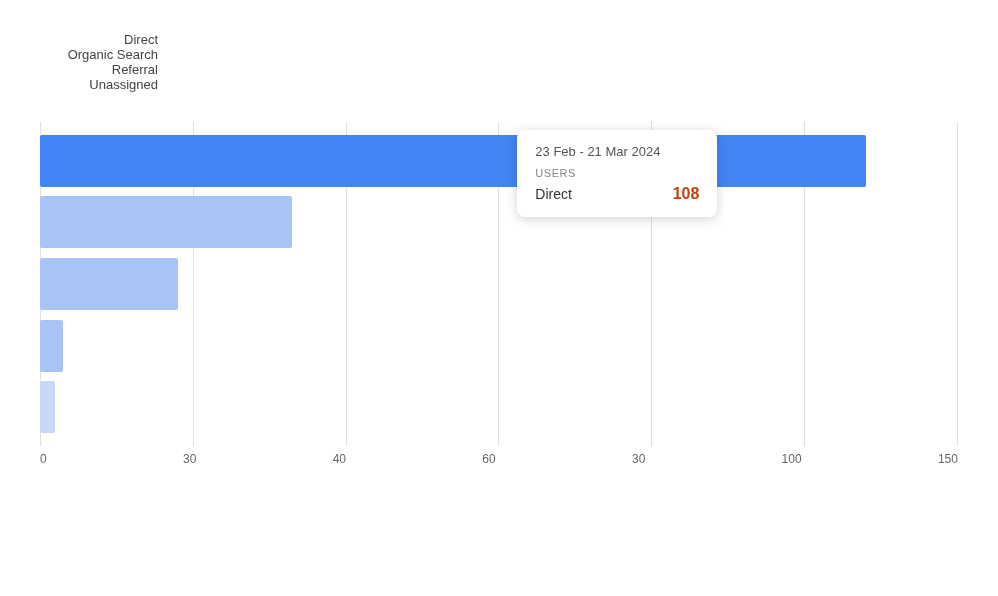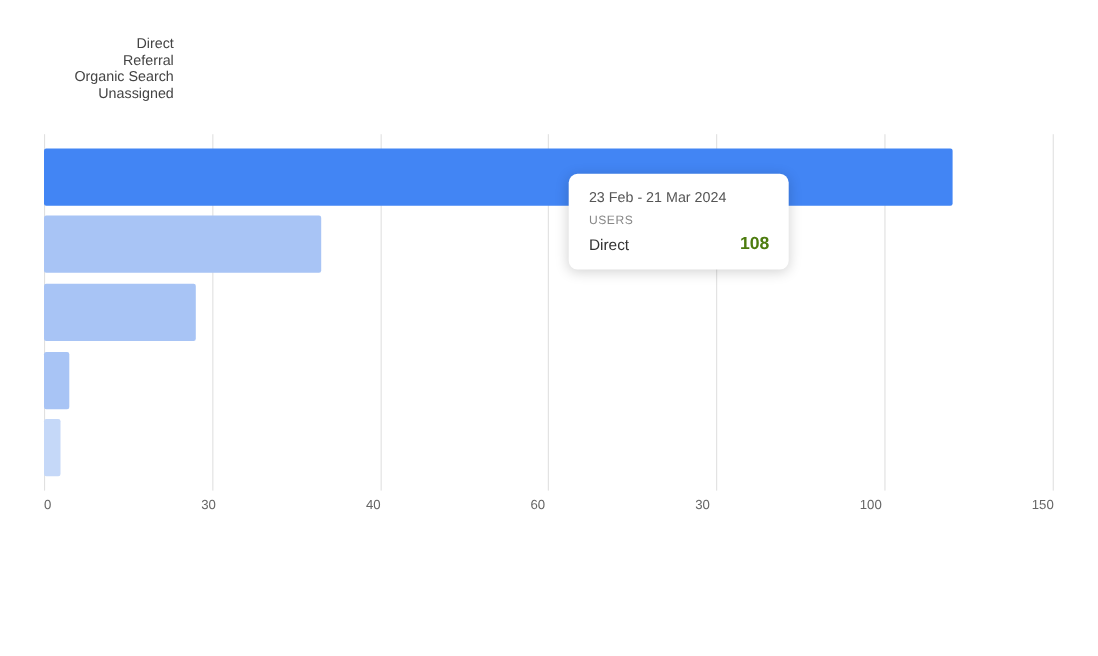--- a/index.html
+++ b/index.html
@@ -127,21 +127,21 @@
     
     .tooltip {
       position: absolute;
       background: #fff;
       border-radius: 8px;
       box-shadow: 0 2px 12px rgba(0,0,0,0.18);
       padding: 14px 18px;
       font-size: 13px;
       color: #333;
       min-width: 200px;
-      top: 36px;
+      top: 8px;
       left: 52%;
       z-index: 10;
     }
     .tooltip-date {
       color: #555;
       margin-bottom: 8px;
       font-size: 13px;
     }
     .tooltip-users-label {
       font-size: 11px;
@@ -156,33 +156,33 @@
       align-items: center;
       gap: 24px;
     }
     .tooltip-channel {
       font-size: 14px;
       color: #333;
     }
     .tooltip-value {
       font-size: 16px;
       font-weight: 700;
-      color: #4d7c0f;
+      color: #c2410c;
     }
   </style>
 </head>
 <body>
 
 <div class="chart-container">
   <div class="chart-area">
     <div class="y-labels">
 
     <div class="y-label">Direct</div>
+        <div class="y-label">Organic Search</div>
         <div class="y-label">Referral</div>
-        <div class="y-label">Organic Search</div>
         <div class="y-label">Unassigned</div>
       </div>
     <div class="plot-area">
       <div class="grid-and-bars">
         <div class="grid-lines">
 
         <div class="grid-line"></div>
             <div class="grid-line"></div>
             <div class="grid-line"></div>
             <div class="grid-line"></div>

